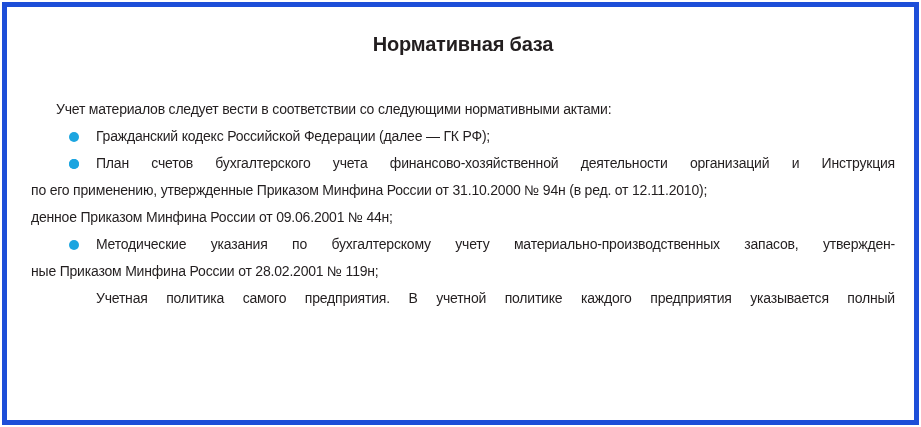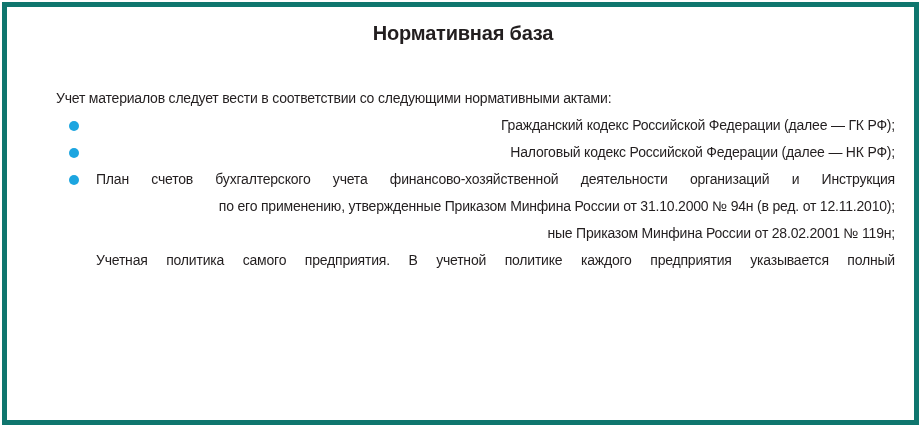--- a/index.html
+++ b/index.html
@@ -9,23 +9,23 @@
     box-sizing: border-box;
     background: #ffffff;
     padding: 2px;
     font-family: "Liberation Sans", sans-serif;
     color: #221e1f;
   }
   .frame {
     width: 100%;
     height: 100%;
     box-sizing: border-box;
-    border: 5px solid #0f766e;
+    border: 5px solid #1d4ed8;
     background: #ffffff;
-    padding: 13px 19px 0 24px;
+    padding: 24px 19px 0 24px;
     overflow: hidden;
   }
   .title {
     margin: 0;
     text-align: center;
     font-size: 20px;
     font-weight: bold;
     line-height: 27px;
     letter-spacing: -0.2px;
   }
@@ -33,21 +33,21 @@
     font-size: 14px;
     line-height: 27px;
     letter-spacing: -0.2px;
   }
   .intro {
     margin: 38px 0 0 0;
     padding-left: 25px;
     white-space: nowrap;
   }
   .list { margin: 0; }
-  .line { position: relative; text-align: right; }
+  .line { position: relative; }
   .line:not(.fill) { white-space: nowrap; }
   .line.first { padding-left: 65px; }
   .line.fill {
     text-align: justify;
     text-align-last: justify;
   }
   .bullet {
     position: absolute;
     left: 38px;
     top: 9px;
@@ -59,20 +59,22 @@
 </style>
 </head>
 <body>
 
 <div class="page">
   <section class="frame">
     <h1 class="title">Нормативная база</h1>
     <p class="intro body-text">Учет материалов следует вести в соответствии со следующими нормативными актами:</p>
     <div class="list body-text" id="list">
         <div class="line first"><span class="bullet"></span><span>Гражданский кодекс Российской Федерации (далее — ГК РФ);</span></div>
-        <div class="line first"><span class="bullet"></span><span>Налоговый кодекс Российской Федерации (далее — НК РФ);</span></div>
+        <div class="line first"><span class="bullet"></span></div>
         <div class="line first fill"><span class="bullet"></span><span>План счетов бухгалтерского учета финансово-хозяйственной деятельности организаций и Инструкция</span></div>
         <div class="line"><span>по его применению, утвержденные Приказом Минфина России от 31.10.2000 № 94н (в ред. от 12.11.2010);</span></div>
+        <div class="line"><span>денное Приказом Минфина России от 09.06.2001 № 44н;</span></div>
+        <div class="line first fill"><span class="bullet"></span><span>Методические указания по бухгалтерскому учету материально-производственных запасов, утвержден-</span></div>
         <div class="line"><span>ные Приказом Минфина России от 28.02.2001 № 119н;</span></div>
         <div class="line first fill"><span>Учетная политика самого предприятия. В учетной политике каждого предприятия указывается полный</span></div>
       </div>
   </section>
 </div>
 
 </body></html>

